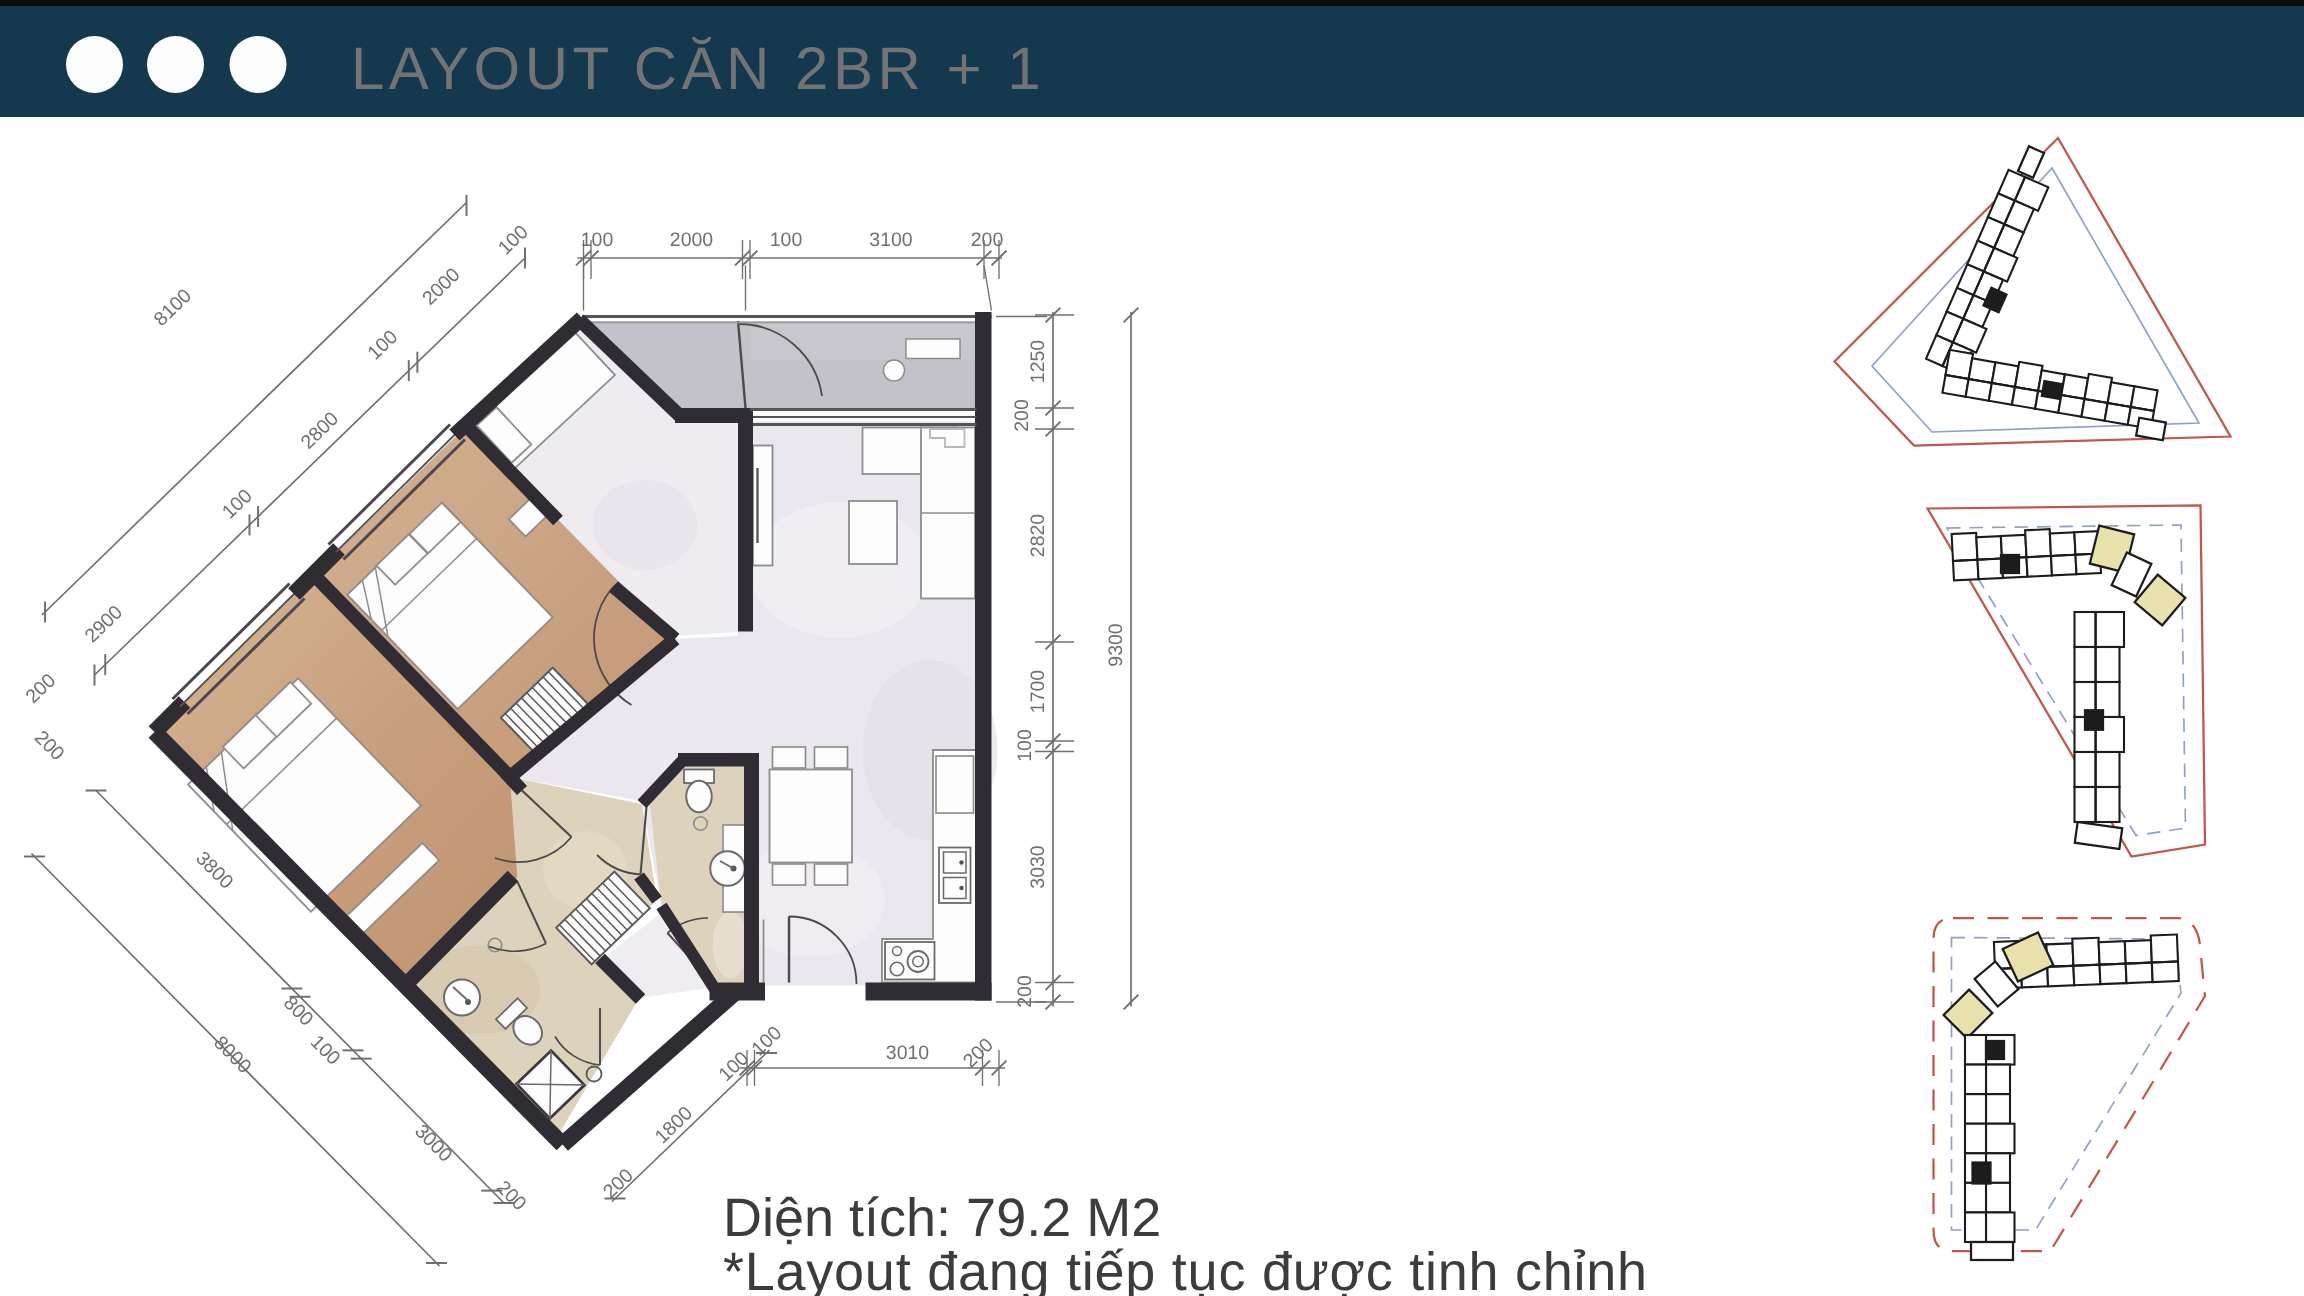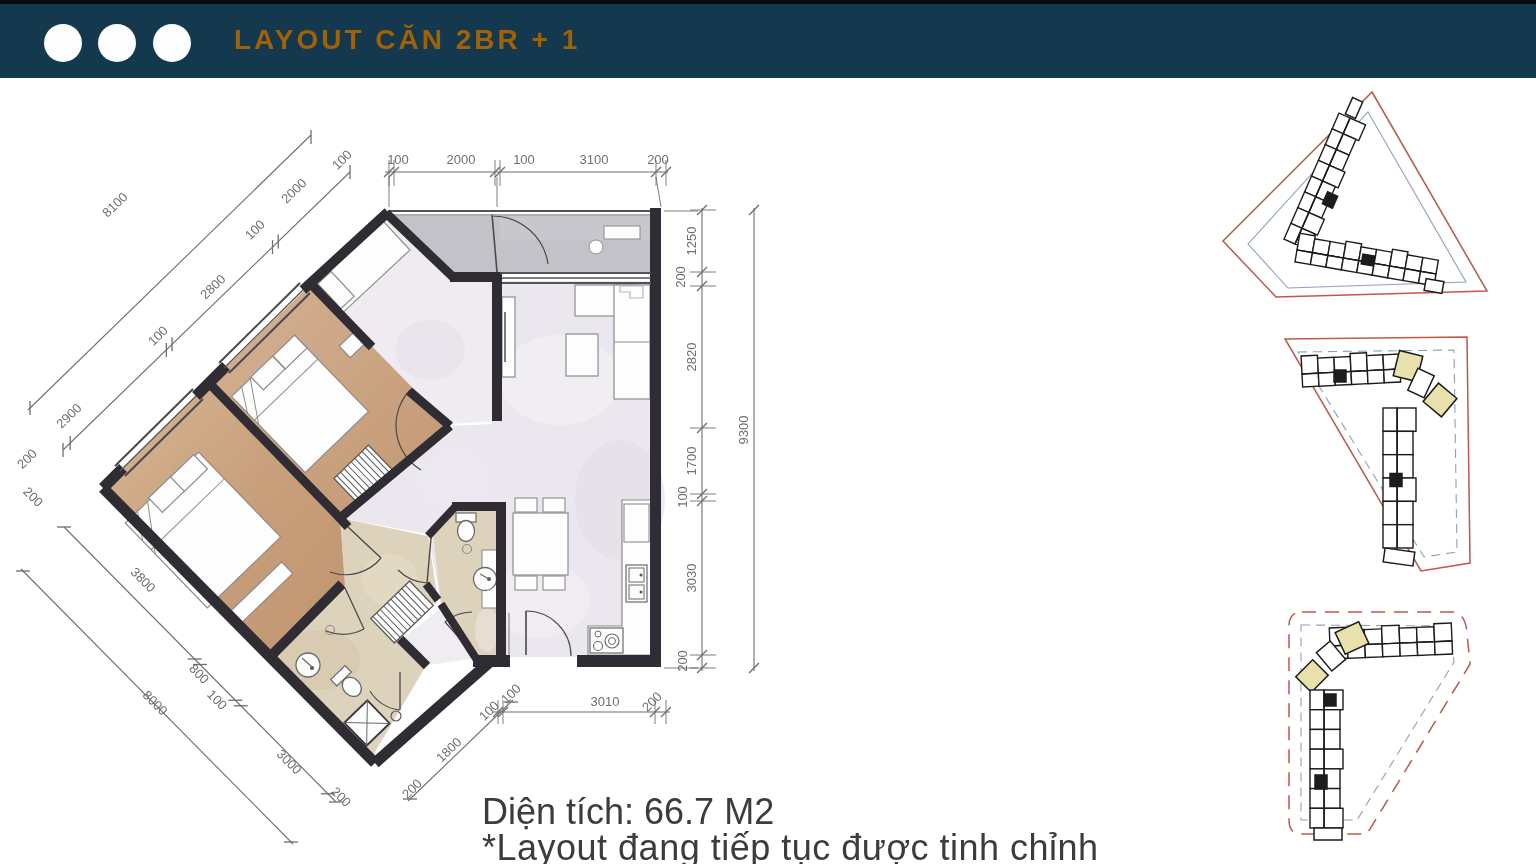--- a/index.html
+++ b/index.html
@@ -11,23 +11,23 @@
 <div class="abs" style="left:0;top:0;width:1536px;height:4px;background:#0b0b0d"></div>
 
 <div class="abs" style="left:0;top:4px;width:1536px;height:74px;background:#14384e"></div>
 
 <div class="abs" style="left:44px;top:24px;width:38px;height:38px;border-radius:50%;background:#fdfdfd"></div>
 
 <div class="abs" style="left:98px;top:24px;width:38px;height:38px;border-radius:50%;background:#fdfdfd"></div>
 
 <div class="abs" style="left:153px;top:24px;width:38px;height:38px;border-radius:50%;background:#fdfdfd"></div>
 
-<div class="abs" style="left:234px;top:24px;width:700px;font-size:28px;font-weight:bold;letter-spacing:3px;color:#a16207">LAYOUT CĂN 2BR + 1</div>
-
-<div class="abs" style="left:482px;top:791px;font-size:36px;color:#3c3c3e">Diện tích: 66.7 M2</div>
+<div class="abs" style="left:234px;top:24px;width:700px;font-size:40px;font-weight:normal;letter-spacing:3px;color:#737373">LAYOUT CĂN 2BR + 1</div>
+
+<div class="abs" style="left:482px;top:791px;font-size:36px;color:#3c3c3e">Diện tích: 79.2 M2</div>
 
 <div class="abs" style="left:482px;top:827px;font-size:36px;letter-spacing:0.5px;color:#3c3c3e">*Layout đang tiếp tục được tinh chỉnh</div>
 <svg class="abs" style="left:0;top:0" width="1536" height="864" viewBox="0 0 1536 864">
 <defs>
 <linearGradient id="wood1" x1="0" y1="0" x2="1" y2="1">
 <stop offset="0" stop-color="#d6b695"></stop>
         <stop offset="0.5" stop-color="#c9a07c"></stop>
         <stop offset="1" stop-color="#c09470"></stop>
 </linearGradient>
 <linearGradient id="wood2" x1="0" y1="0" x2="1" y2="1">

